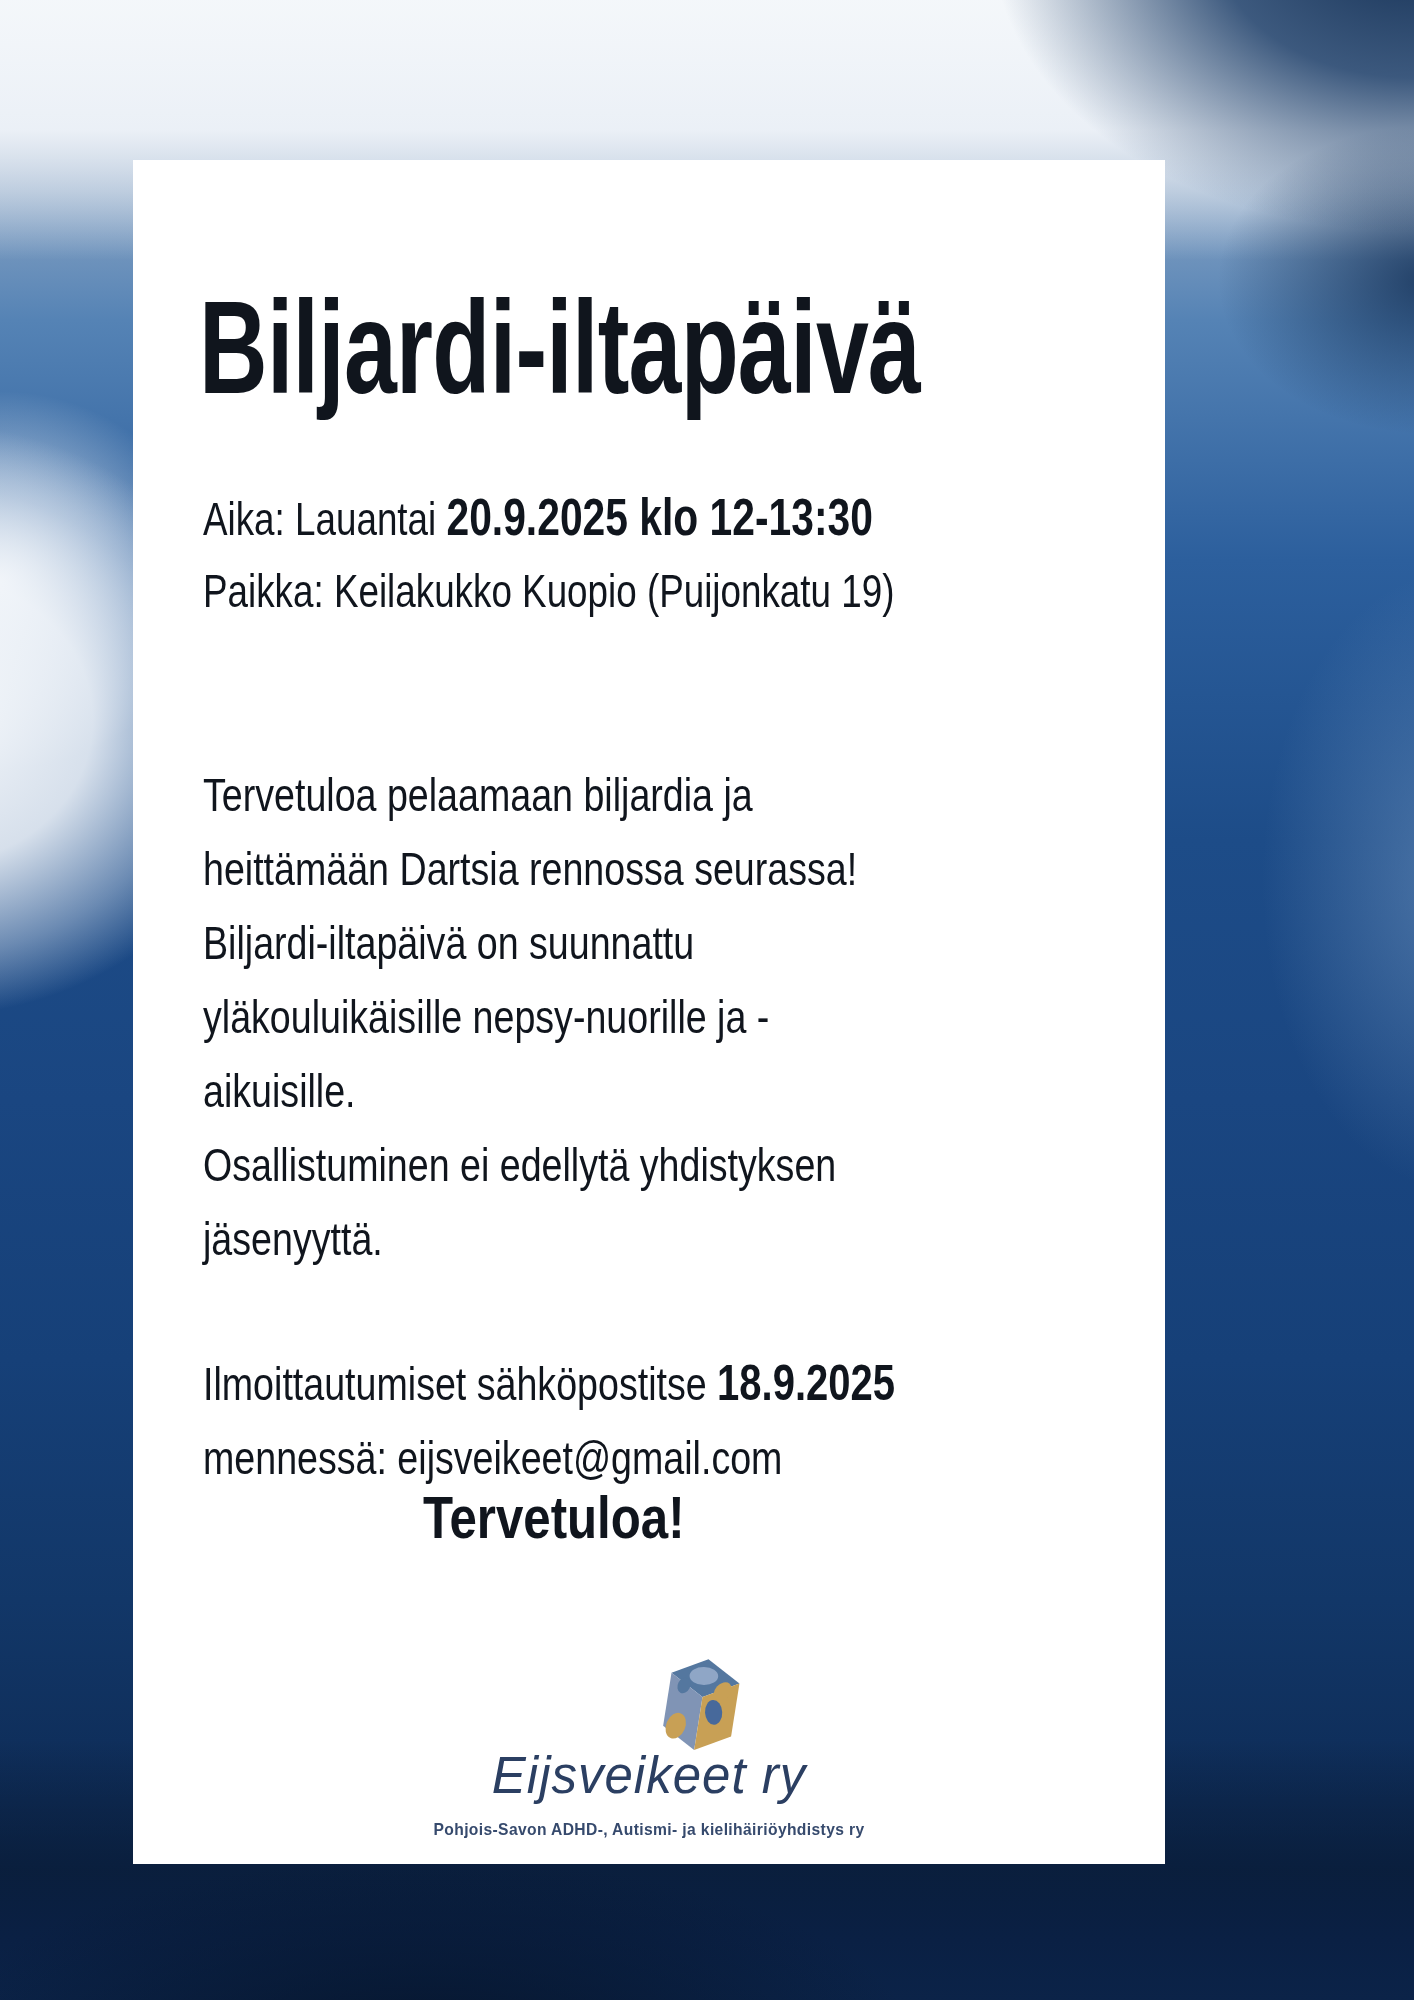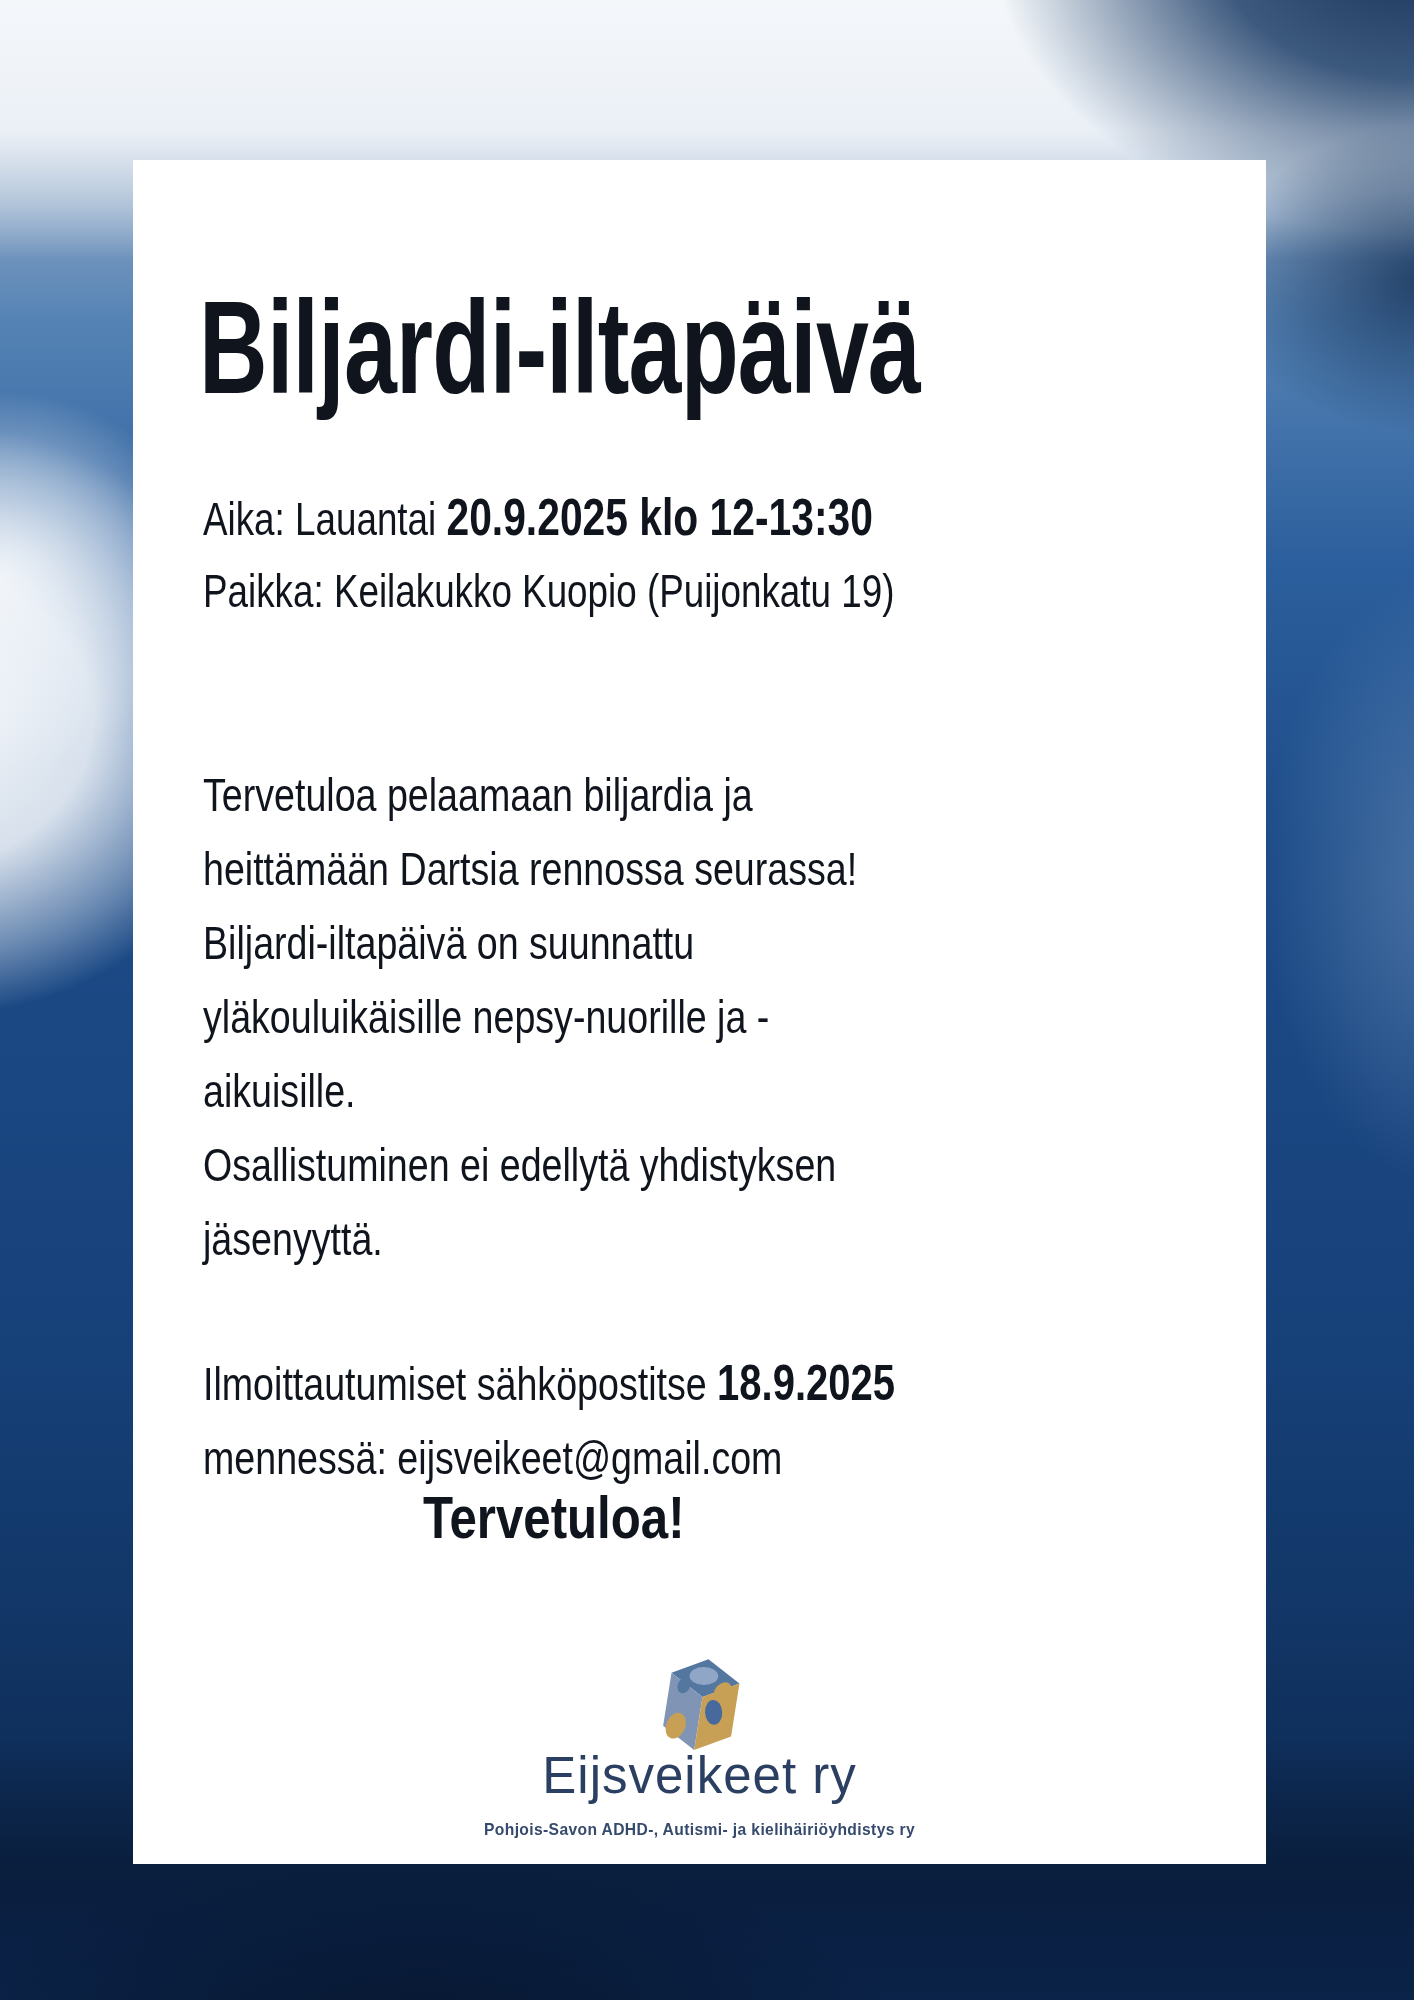--- a/index.html
+++ b/index.html
@@ -13,21 +13,21 @@
       radial-gradient(ellipse 300px 220px at 101% 14%, rgba(11,38,75,0.75), rgba(11,38,75,0) 70%),
       linear-gradient(180deg, rgba(245,248,251,0.97) 0%, rgba(241,245,250,0.92) 6.5%, rgba(236,241,247,0.55) 9.5%, rgba(236,241,247,0) 13%),
       radial-gradient(ellipse 430px 380px at -5% 36%, rgba(249,251,253,0.98) 0%, rgba(240,244,249,0.88) 38%, rgba(204,217,233,0.45) 62%, rgba(204,217,233,0) 78%),
       radial-gradient(ellipse 300px 270px at 0% 29%, rgba(252,253,254,1), rgba(252,253,254,0) 70%),
       radial-gradient(ellipse 270px 430px at 103% 44%, rgba(124,159,199,0.5), rgba(124,159,199,0) 72%),
       radial-gradient(ellipse 750px 280px at 30% 102%, rgba(6,21,44,0.9), rgba(6,21,44,0) 65%),
       linear-gradient(180deg, rgba(10,30,60,0) 87%, rgba(9,28,56,0.8) 93.5%, #0a2044 97%, #0b2348 100%),
       linear-gradient(180deg, #ccd6e2 0%, #9cb0c9 7%, #5583b5 16%, #2c5f9d 28%, #1d4c88 42%, #1a4681 55%, #164078 68%, #123768 80%, #0e2c57 90%, #0b2348 100%);
   }
   .card{
-    position:absolute;left:133px;top:160px;width:1133px;height:1704px;
+    position:absolute;left:133px;top:160px;width:1032px;height:1704px;
     background:#ffffff;
   }
   .abs{position:absolute;white-space:nowrap;}
   .title{
     left:66px;top:122px;
     font-size:132px;font-weight:700;letter-spacing:-1px;
     color:#10151d;line-height:1;
     transform:scaleX(0.72);transform-origin:0 50%;
   }
   .row{left:70px;font-size:46px;color:#10151d;transform:scaleX(0.80);transform-origin:0 50%;line-height:1;}
@@ -39,21 +39,21 @@
   .signup-block .bold-part{font-weight:700;font-size:50px;}
   .welcome{
     left:290px;top:1322px;
     font-size:60px;font-weight:700;color:#10151d;line-height:1.2;
     transform:scaleX(0.82);transform-origin:0 50%;
   }
   .logo-cube{left:468px;top:1493px;width:200px;text-align:center;}
   .logo-cube svg{display:inline-block;}
   .org-name{
     left:0;top:1586px;width:100%;text-align:center;
-    font-size:51px;color:#2b3f62;letter-spacing:1px;font-weight:400;
+    font-size:51px;color:#2b3f62;letter-spacing:1px;font-weight:400;font-style:italic;
   }
   .org-subtitle{
     left:0;top:1660px;width:100%;text-align:center;
     font-size:17px;color:#364a6d;font-weight:700;letter-spacing:0.4px;
     transform:scaleX(0.92);transform-origin:50% 50%;
   }
 </style>
 </head>
 <body>
 

